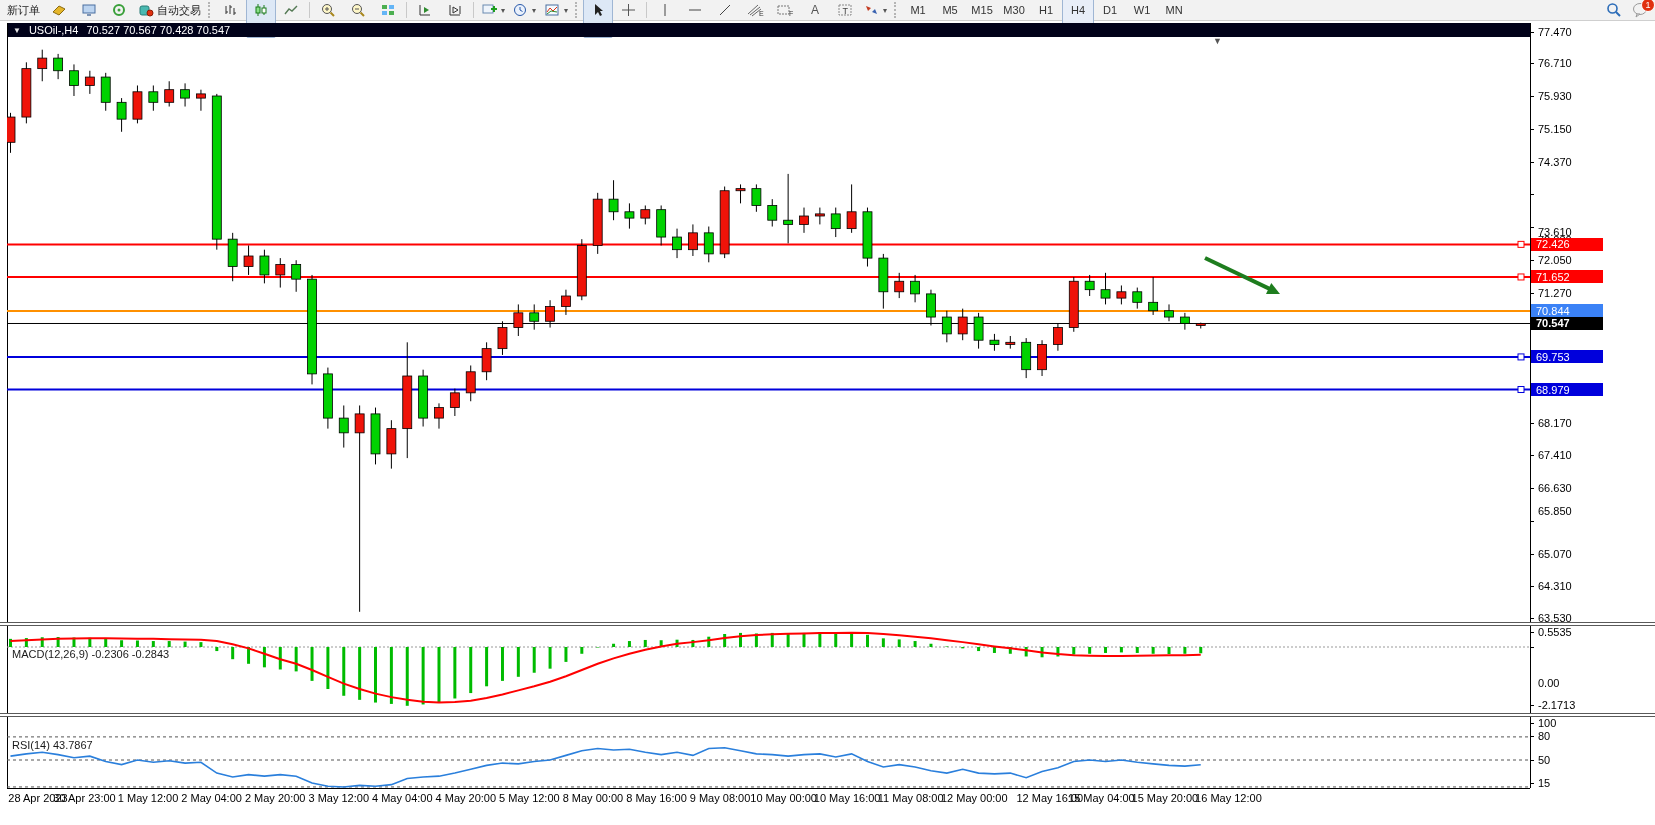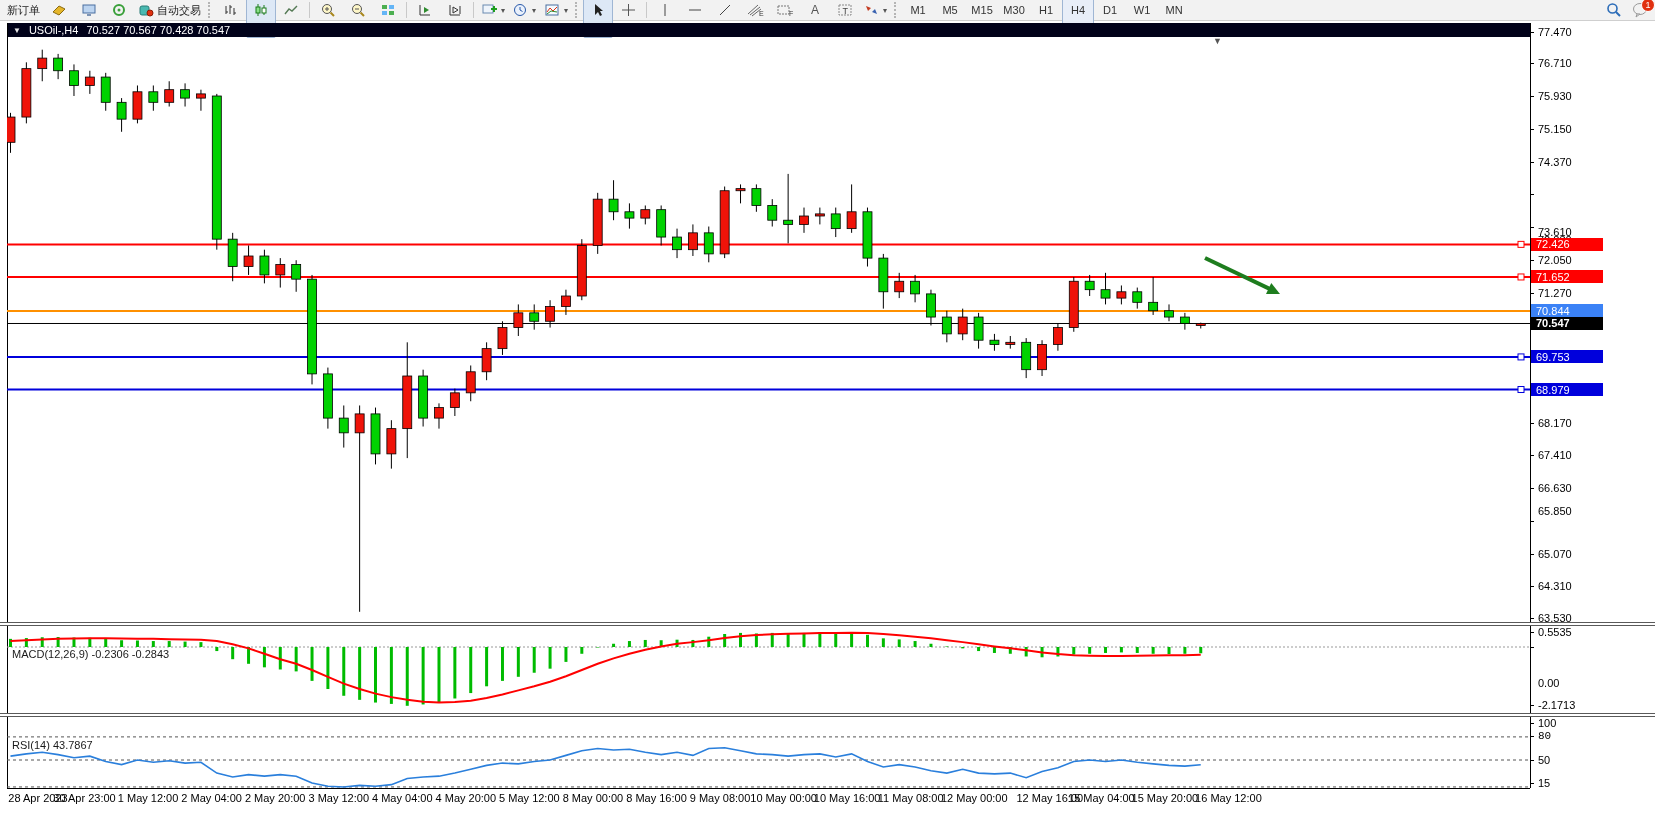--- a/index.html
+++ b/index.html
@@ -597,21 +597,21 @@
       <div class="price-badge" style="top:383.01355499999994px;background:#0000dc;">68.979</div>
       <div class="axis-tick" style="top:631.50015px;"></div>
       <div class="axis-label" style="top:625.50015px;">0.5535</div>
       <div class="axis-tick" style="top:646.5px;"></div>
       <div class="axis-label" style="top:640.5px;margin-top:36px;">0.00</div>
       <div class="axis-tick" style="top:705.34223px;"></div>
       <div class="axis-label" style="top:699.34223px;">-2.1713</div>
       <div class="axis-tick" style="top:722.5px;"></div>
       <div class="axis-label" style="top:716.5px;">100</div>
       <div class="axis-tick" style="top:736.4px;"></div>
-      <div class="axis-label" style="top:730.4px;font-family:Liberation Mono, monospace;">80</div>
+      <div class="axis-label" style="top:730.4px;">80</div>
       <div class="axis-tick" style="top:759.5px;"></div>
       <div class="axis-label" style="top:753.5px;">50</div>
       <div class="axis-tick" style="top:782.5px;"></div>
       <div class="axis-label" style="top:776.5px;">15</div>
     </div>
   <div id="time-layer">
       <div class="time-label" style="left:38px;">28 Apr 2023</div>
       <div class="time-label" style="left:84.55px;">30 Apr 23:00</div>
       <div class="time-label" style="left:148.1px;">1 May 12:00</div>
       <div class="time-label" style="left:211.64999999999998px;">2 May 04:00</div>

